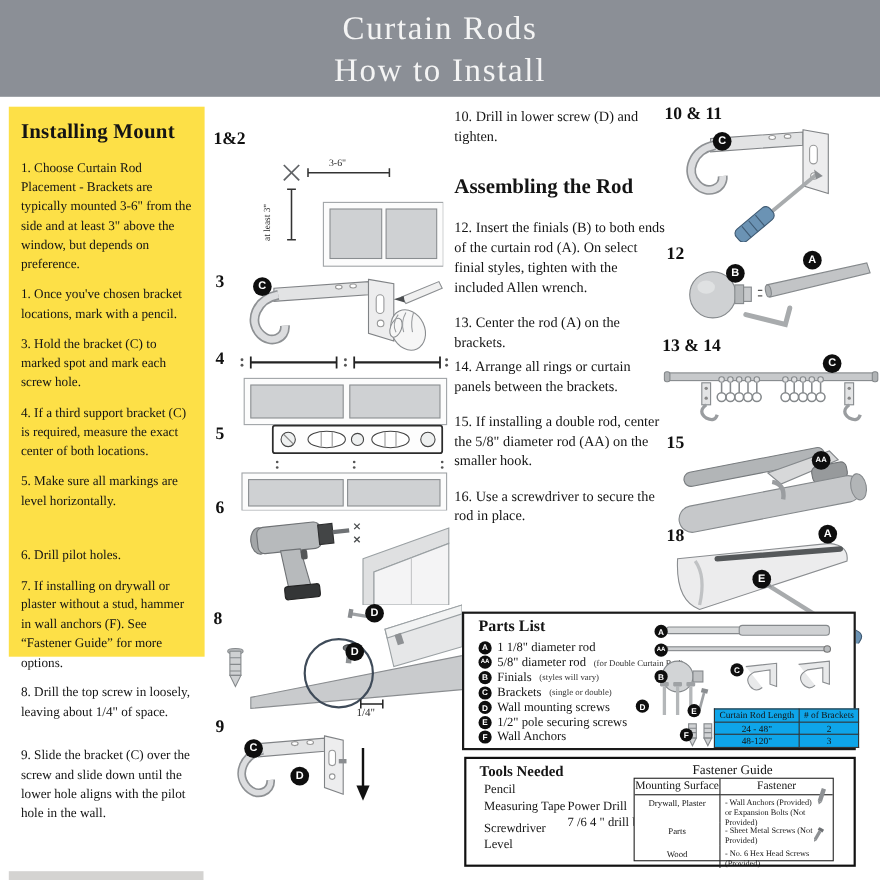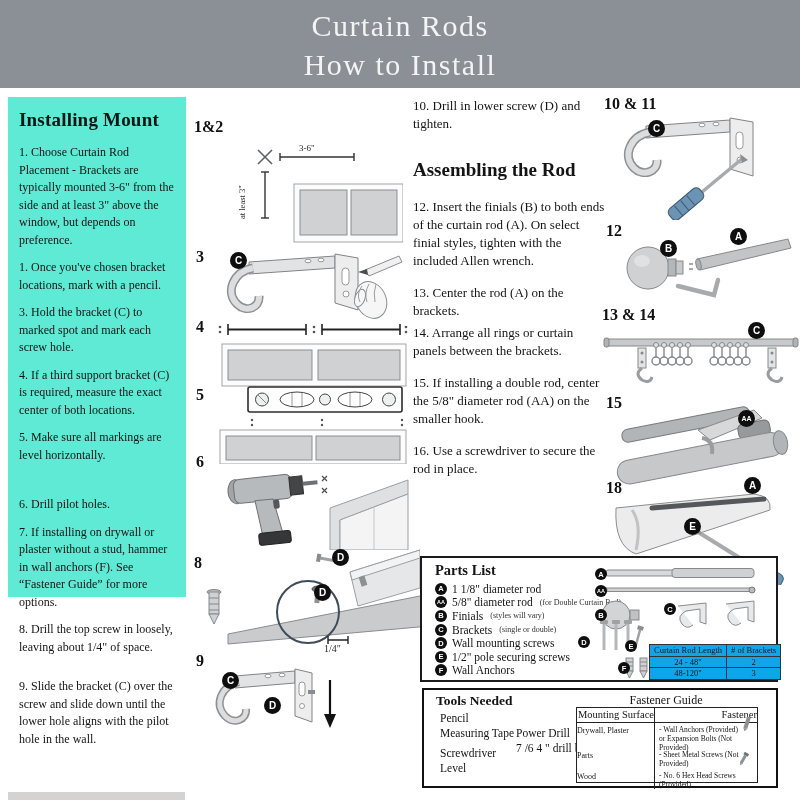--- a/index.html
+++ b/index.html
@@ -1,21 +1,21 @@
 <!DOCTYPE html>
 <html><head>
 <meta charset="utf-8">
 <style>
   html,body{margin:0;background:#fff}
   .page{position:relative;width:800px;height:800px;background:#fff;
         font-family:"Liberation Serif","DejaVu Serif",serif;color:#141414;overflow:hidden}
   .hdr{position:absolute;left:0;top:0;width:800px;height:88px;background:#8b8f96;
        color:#f4f4f4;text-align:center;padding-top:6px;box-sizing:border-box}
   .hdr-line{font-size:30px;line-height:39px;letter-spacing:1.5px}
-  .left-panel{position:absolute;left:8px;top:97px;width:178px;height:500px;background:#5eead4;
+  .left-panel{position:absolute;left:8px;top:97px;width:178px;height:500px;background:#fde047;
               padding:12px 10px 0 11px;box-sizing:border-box}
   .left-panel h2{font-size:19px;margin:0 0 13px;letter-spacing:.2px}
   .step{font-size:12px;line-height:17.5px;margin:0 0 10px}
   .mt-lg{margin-top:32px}
   .mt-md{margin-top:22px}
   .col3{position:absolute;left:413px;top:97px;width:192px}
   .col3 p{font-size:13px;line-height:18px;margin:0 0 14px}
   .col3 h2{font-size:19px;margin:26px 0 17px}
   .col3 p.tight{margin-bottom:4px}
   .fig-label{position:absolute;font-weight:bold;font-size:16px;color:#111;white-space:nowrap}
@@ -43,23 +43,23 @@
   .pl-table th,.pl-table td{border:1px solid #333;padding:0 4px;text-align:center;font-weight:normal;
             line-height:10.5px;height:10.5px;white-space:nowrap}
   .tools-box{position:absolute;left:422px;top:688px;width:356px;height:100px;border:2px solid #111;
              background:#fff;box-sizing:border-box}
   .tn-title{position:absolute;left:12px;top:3px;font-size:13.5px;font-weight:bold}
   .tn-item{position:absolute;font-size:11.5px;white-space:nowrap}
   .fg-title{position:absolute;left:150px;top:3px;width:184px;text-align:center;font-size:12px}
   .fg-table{position:absolute;left:152px;top:17px;width:182px;height:76px;border:1px solid #222;
             box-sizing:border-box;display:grid;grid-template-columns:78px 1fr;
             grid-template-rows:15px 25px 21px 1fr;background:#fff}
-  .fg-h{font-size:10.5px;text-align:right;line-height:14px;border-bottom:1px solid #222}
+  .fg-h{font-size:10.5px;text-align:center;line-height:14px;border-bottom:1px solid #222}
   .fg-b1{border-right:1px solid #222}
-  .fg-s{text-align:left;padding-top:3px;font-size:8px}
+  .fg-s{text-align:center;padding-top:3px;font-size:8px}
   .fg-f{padding:2px 12px 0 4px;font-size:7.5px;line-height:9px}
   .fg-deco{position:absolute}
   .footer-strip{position:absolute;left:8px;top:792px;width:177px;height:8px;background:#d4d3d1}
 </style>
 </head>
 <body>
 
 <div class="page">
 
   <header class="hdr">

